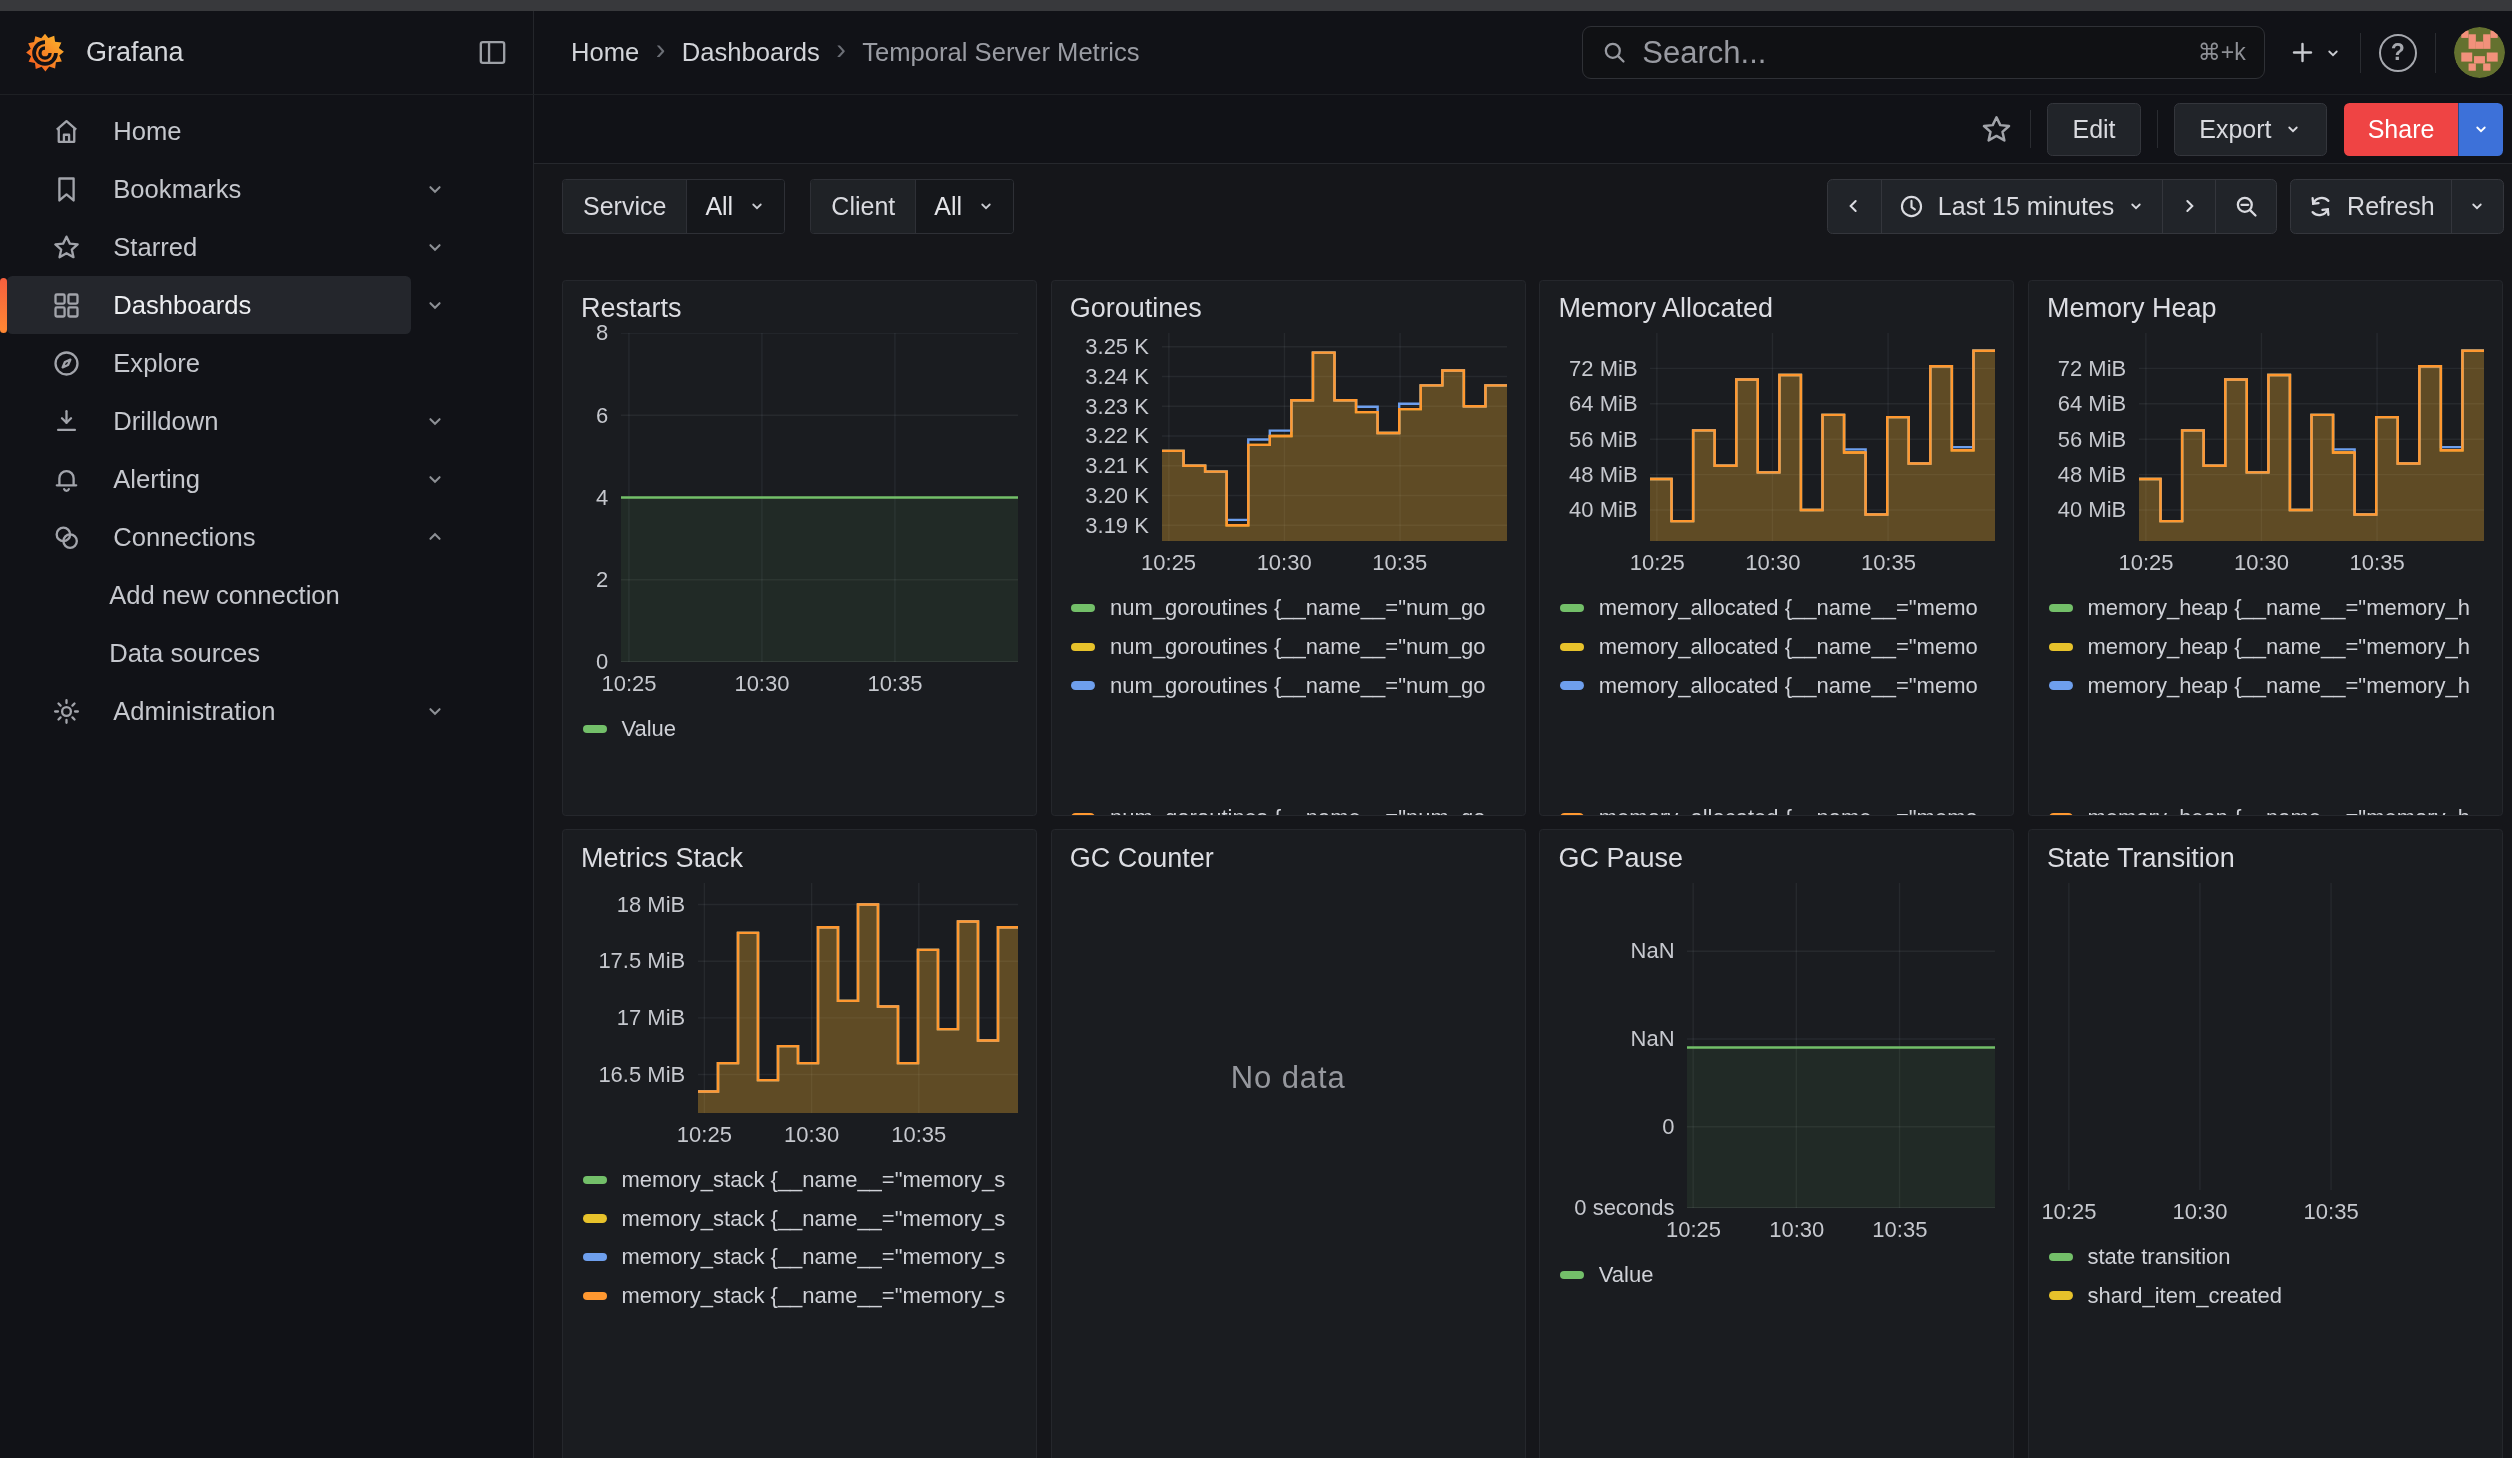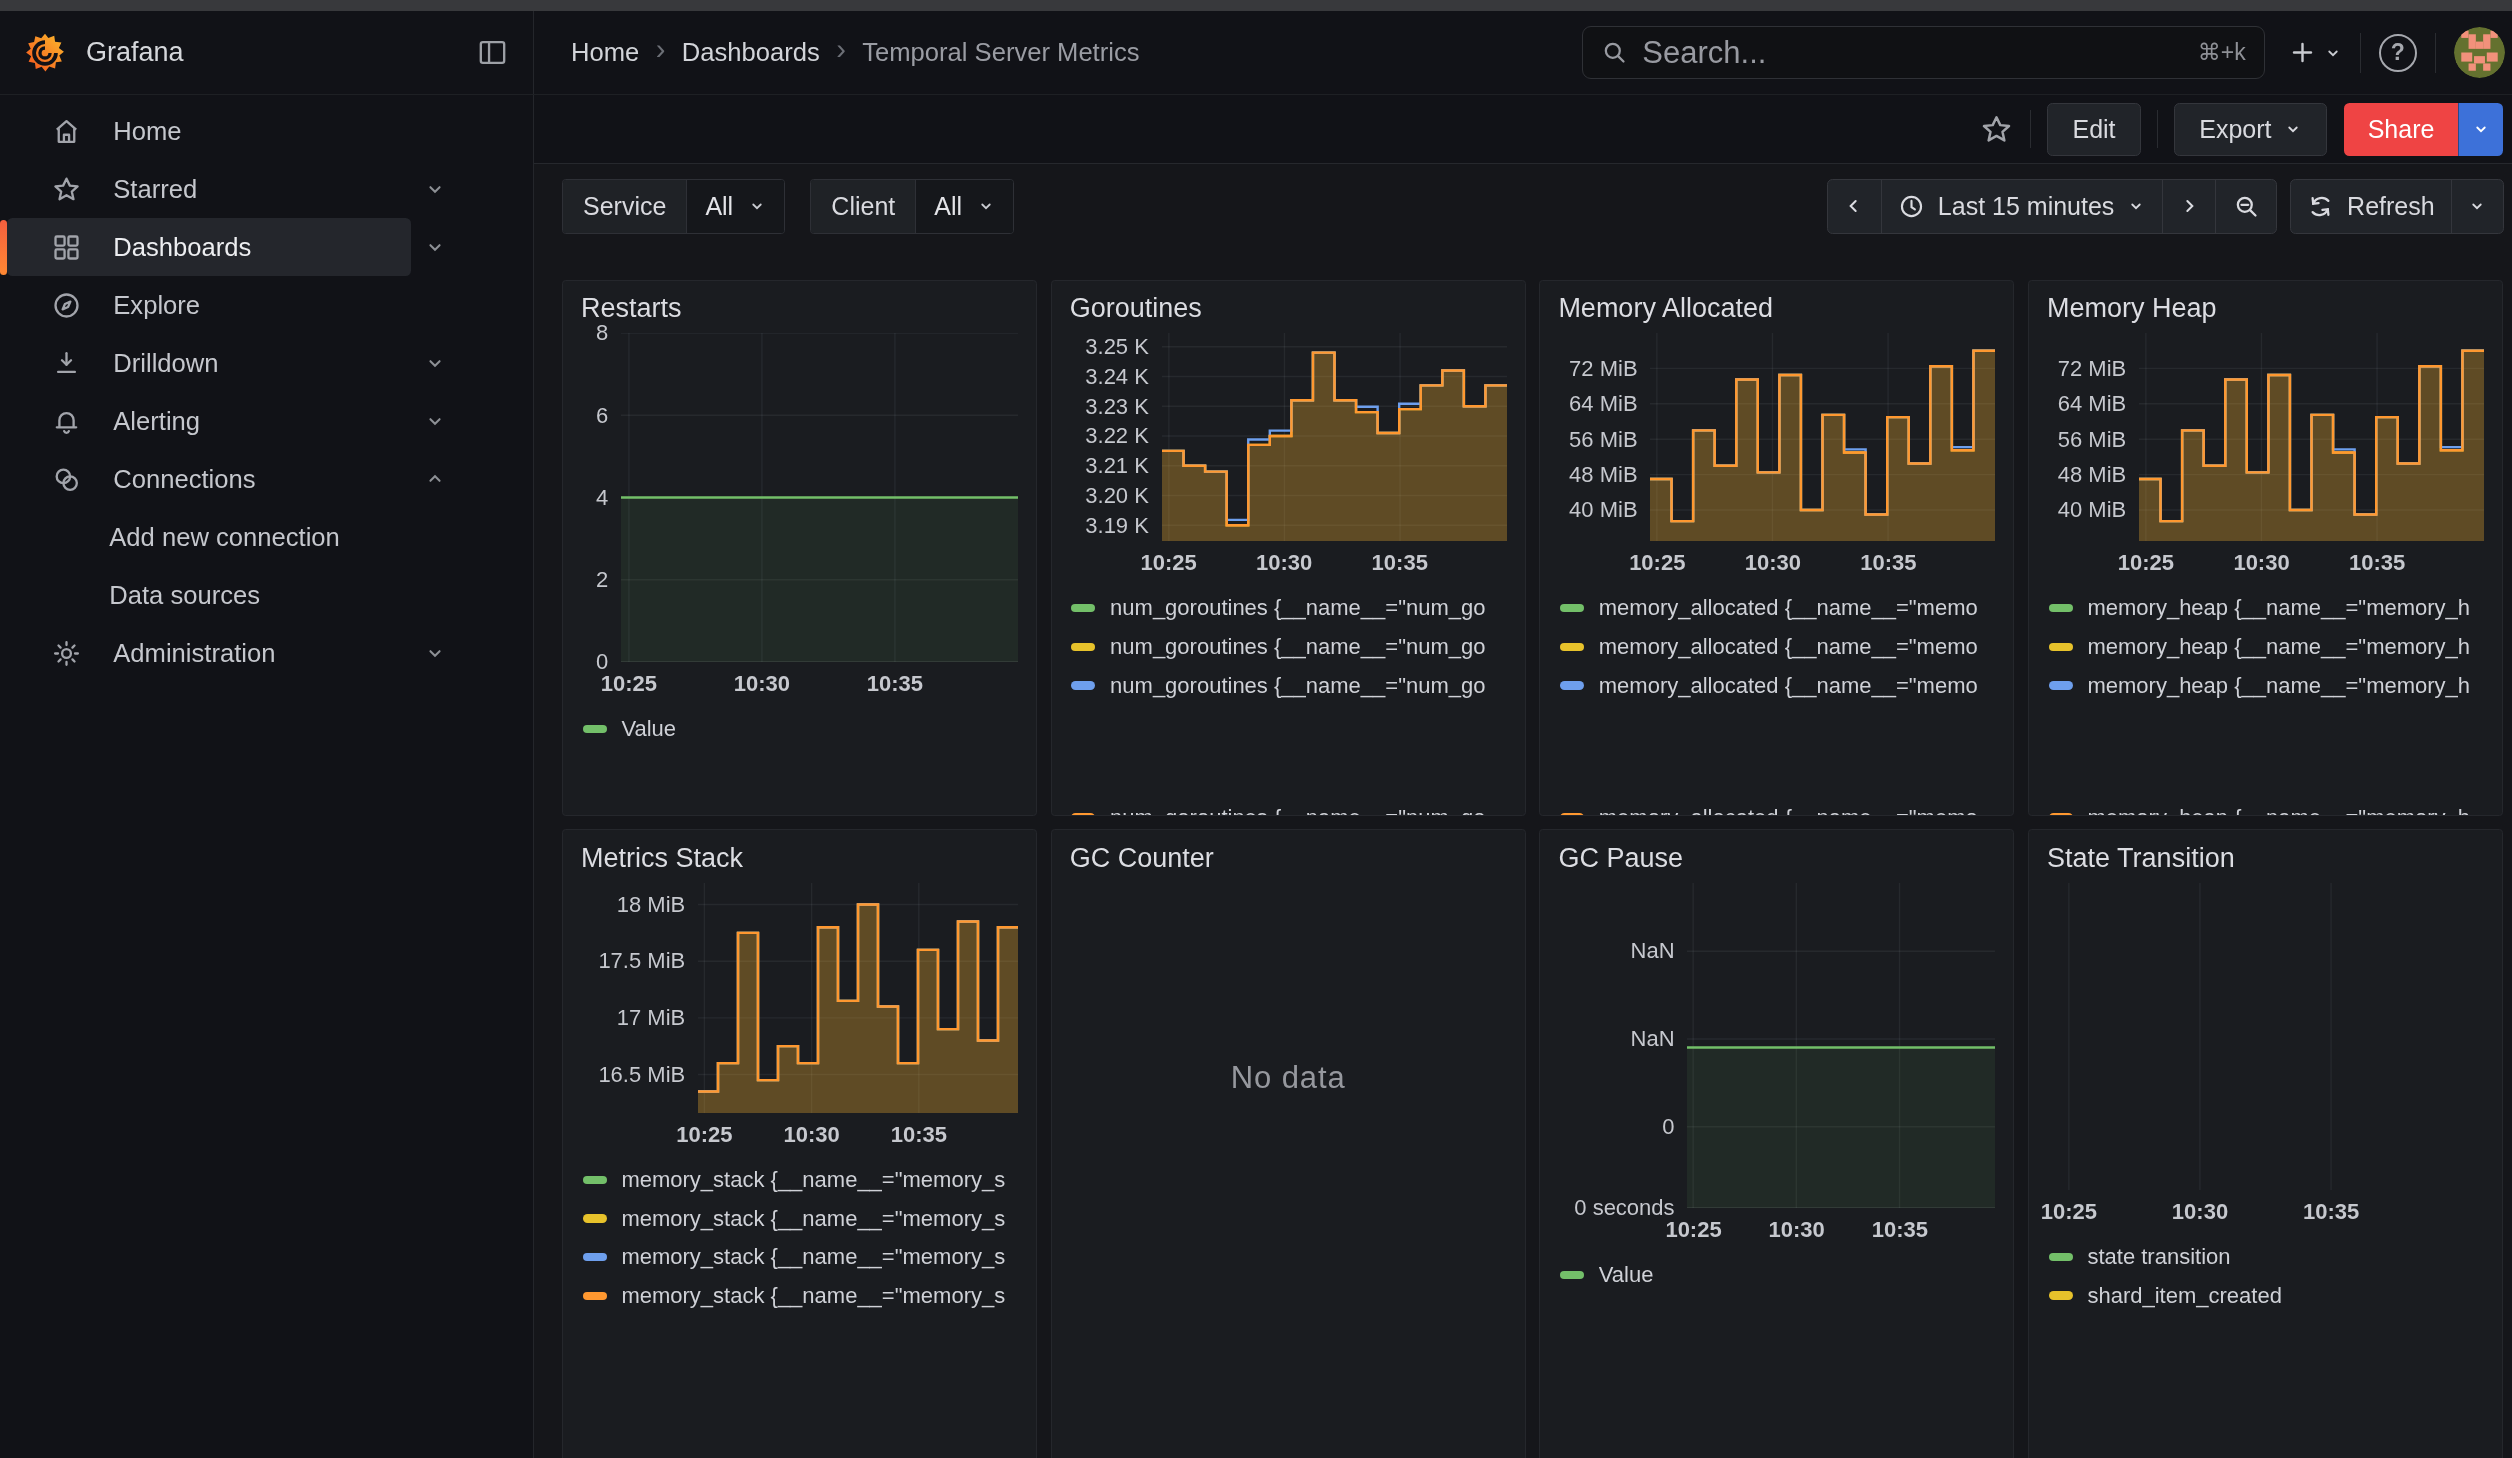--- a/index.html
+++ b/index.html
@@ -67,21 +67,21 @@
   .panel-grid{margin:46px 8.2px 0 28px;display:grid;grid-template-columns:repeat(4,475px);
      grid-template-rows:536px 639px;gap:13.7px;}
   .panel{background:#1A1C20;border:0.9px solid #25272C;border-radius:3.7px;display:flex;
      flex-direction:column;padding:12.8px 18px 0 18px;overflow:hidden;position:relative;}
   .panel-title{font-size:27px;font-weight:500;color:#DCDDE2;line-height:31px;margin-bottom:9px;flex:0 0 auto;}
   .chart{display:flex;min-height:0;}
   .ygutter{position:relative;flex:0 0 auto;}
   .ylab{position:absolute;right:12.8px;transform:translateY(-50%);font-size:22px;color:#C6C8CE;white-space:nowrap;}
   .plot{position:relative;flex:1;}
   .plot svg{position:absolute;inset:0;width:100%;height:100%;display:block;}
-  .xlabels{height:42px;position:relative;flex:0 0 auto;font-weight:bold;}
+  .xlabels{height:42px;position:relative;flex:0 0 auto;}
   .xlab{position:absolute;top:9px;transform:translateX(-50%);font-size:22px;color:#C6C8CE;white-space:nowrap;}
   .legend{flex:1 1 auto;display:flex;flex-direction:column;overflow:hidden;min-height:0;padding:7.3px 0 0 1.8px;}
   .legend-row{display:flex;align-items:center;height:35px;flex:0 0 auto;margin-bottom:3.7px;cursor:pointer;}
   .legend-marker{width:24px;height:8.2px;border-radius:4.6px;flex:0 0 auto;}
   .legend-label{margin-left:14.6px;font-size:22px;color:#CFD1D7;white-space:nowrap;overflow:hidden;}
   .legend-sliver{height:14.6px;overflow:hidden;margin-top:auto;flex:0 0 auto;}
   .nodata{position:absolute;left:0;right:0;top:230px;text-align:center;font-size:31px;color:#96989E;letter-spacing:0.9px;}
 </style>
 </head>
 <body>
@@ -173,20 +173,35 @@
               <path d="M10 20 V14.5 H14 V20"></path>
             </svg>
           </span>
           <span class="s-label">Home</span>
         </div>
       </div>
       <div class="side-row">
         <div class="side-link">
           <span class="s-icon">
             <svg width="31" height="31" viewBox="0 0 24 24" fill="none" stroke="currentColor" stroke-width="1.8" stroke-linejoin="round">
+              <path d="M6.5 3.5 H17.5 V20.5 L12 15.8 L6.5 20.5 Z"></path>
+            </svg>
+          </span>
+          <span class="s-label">Bookmarks</span>
+        </div>
+        <span class="side-expand">
+          <svg width="22" height="22" viewBox="0 0 24 24" fill="none" stroke="currentColor" stroke-width="2.2" stroke-linecap="round">
+            <polyline points="7 10 12 15 17 10"></polyline>
+          </svg>
+        </span>
+      </div>
+      <div class="side-row">
+        <div class="side-link">
+          <span class="s-icon">
+            <svg width="31" height="31" viewBox="0 0 24 24" fill="none" stroke="currentColor" stroke-width="1.8" stroke-linejoin="round">
               <path d="M12 3.6 L14.6 9 L20.6 9.6 L16.1 13.6 L17.4 19.5 L12 16.4 L6.6 19.5 L7.9 13.6 L3.4 9.6 L9.4 9 Z"></path>
             </svg>
           </span>
           <span class="s-label">Starred</span>
         </div>
         <span class="side-expand">
           <svg width="22" height="22" viewBox="0 0 24 24" fill="none" stroke="currentColor" stroke-width="2.2" stroke-linecap="round">
             <polyline points="7 10 12 15 17 10"></polyline>
           </svg>
         </span>

